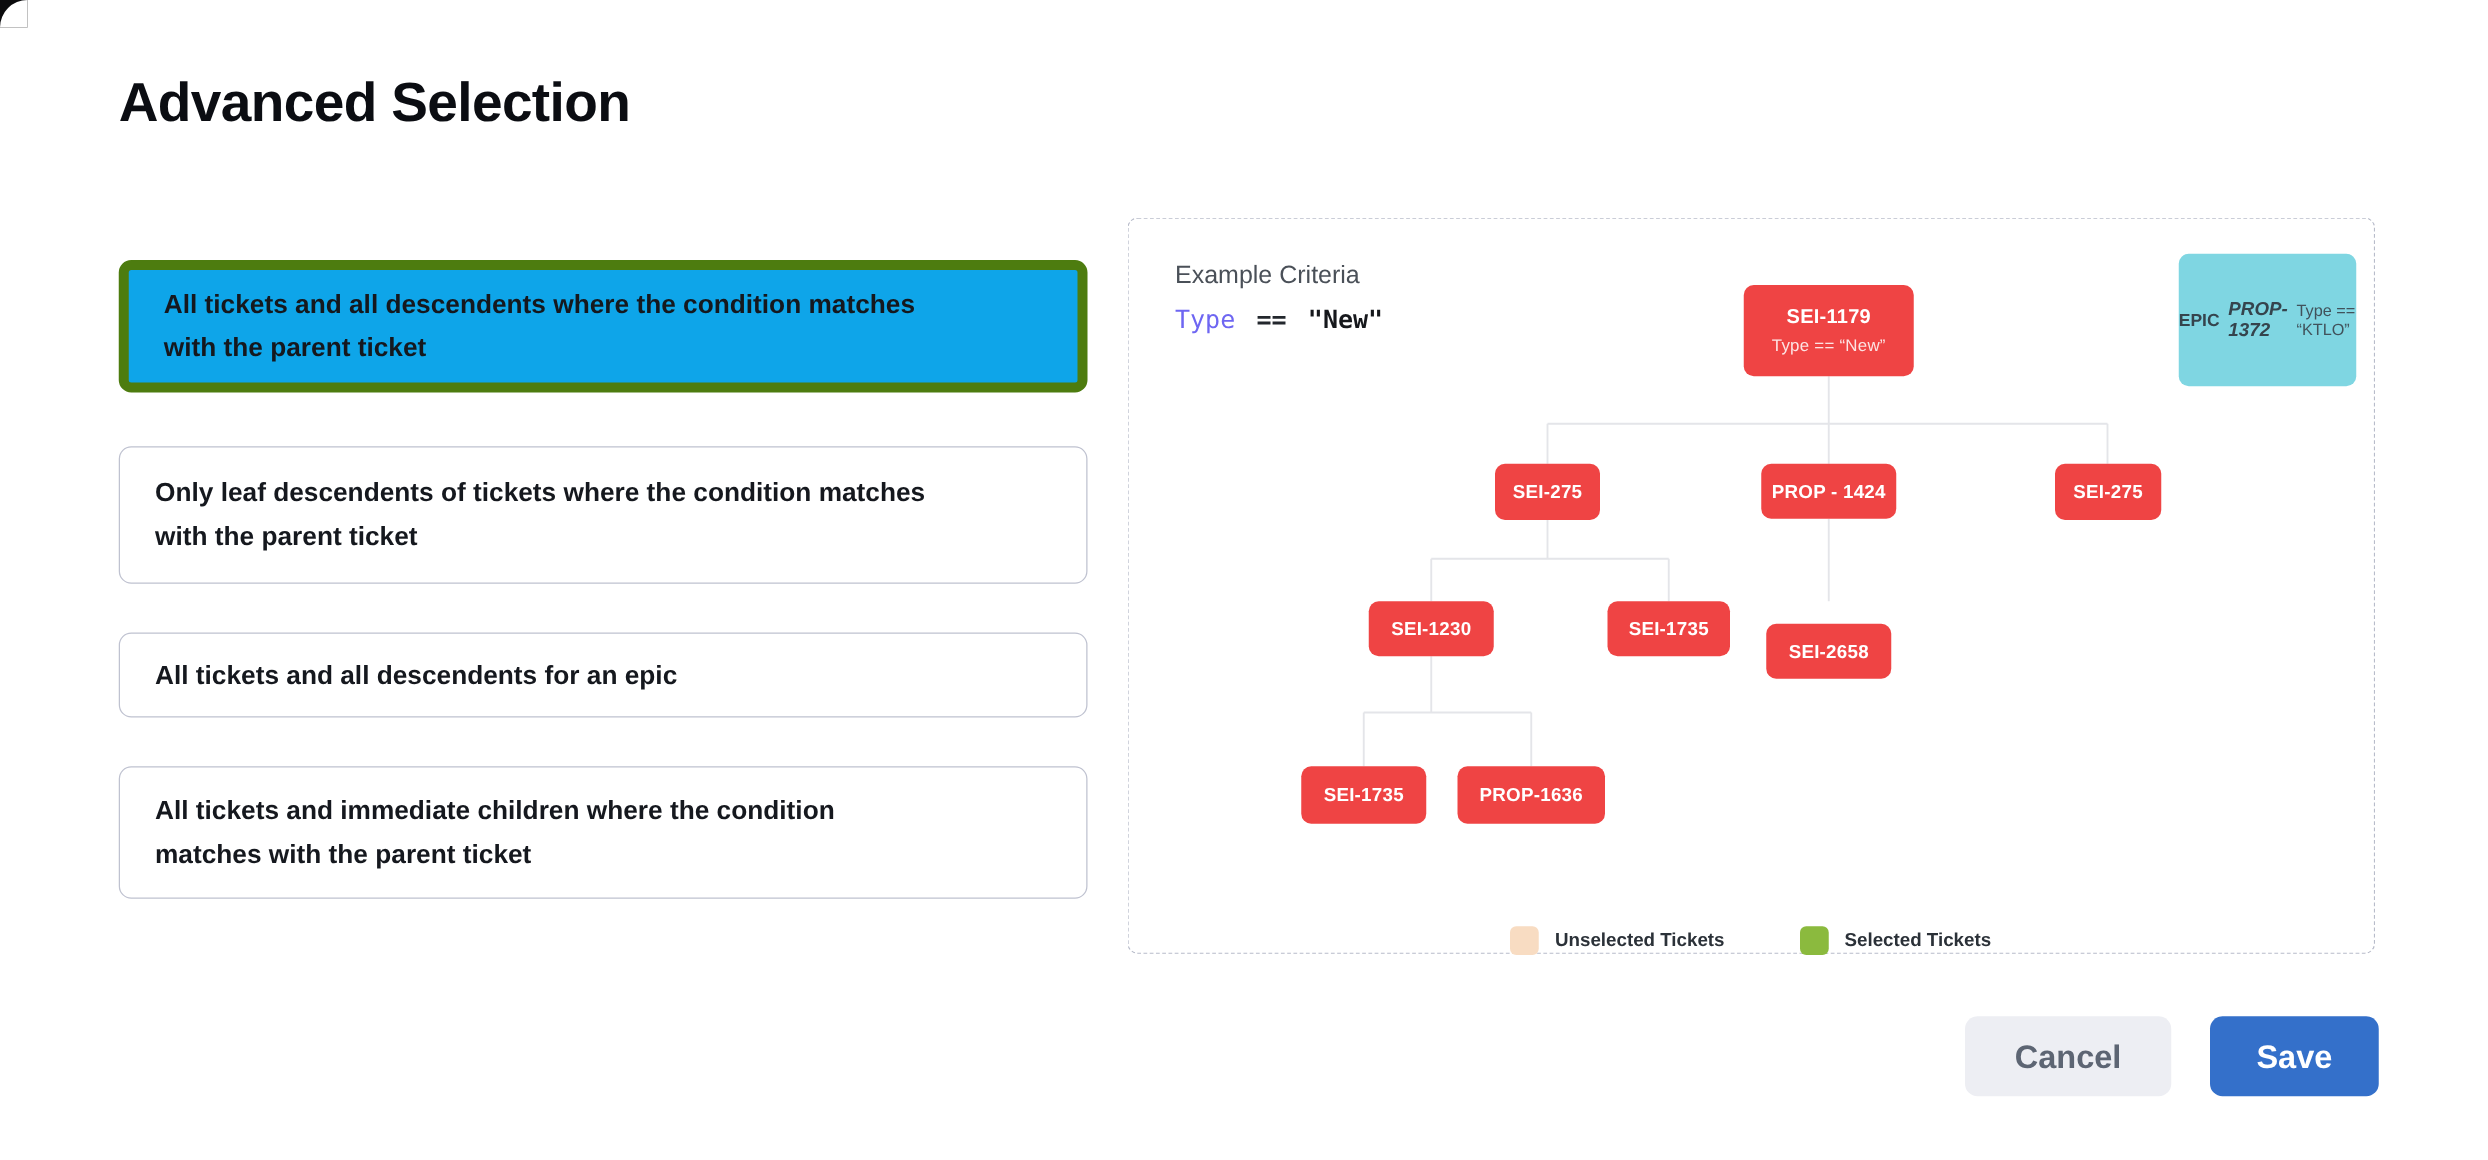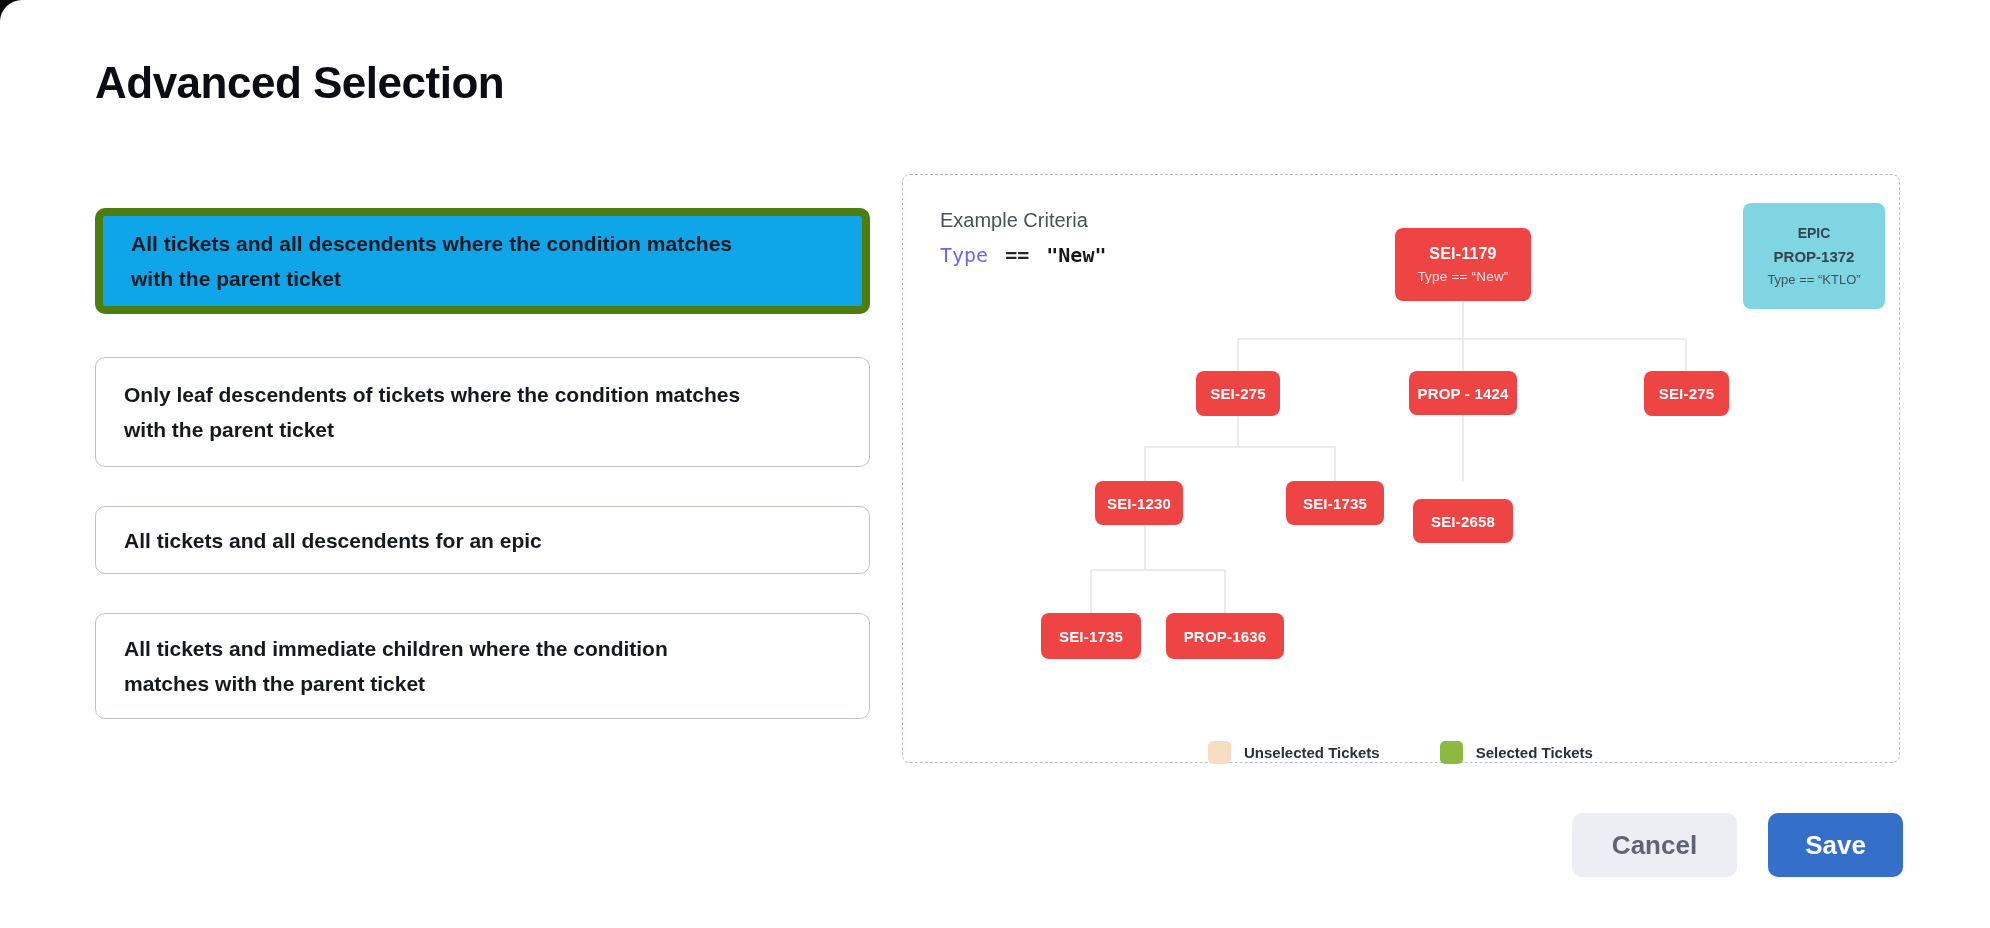--- a/index.html
+++ b/index.html
@@ -31,37 +31,37 @@
   .panel-inner { position:absolute; inset:0; }
 
   .criteria-heading { position:absolute; left:37px; top:34px; font-size:20px; font-weight:500; color:#4a5058; }
   .criteria-line { position:absolute; left:37px; top:68px; display:flex; gap:17px;
                    font-family:"DejaVu Sans Mono", monospace; font-size:20px; }
   .criteria-field { color:#6e66f2; font-weight:500; }
   .criteria-op { color:#23272d; font-weight:700; }
   .criteria-value { color:#16181c; font-weight:700; }
 
   .epic-box { position:absolute; left:840px; top:28px; width:142px; height:106px;
-              background:#7fd6e2; border-radius:8px; display:flex; flex-direction:column;
+              background:#7fd6e2; border-radius:8px; display:flex; flex-direction:row;
               align-items:center; justify-content:center; gap:7px; color:#35444d; }
   .epic-type { font-size:14px; font-weight:700; }
-  .epic-id { font-size:15px; font-weight:700; }
+  .epic-id { font-size:15px; font-weight:700;font-style:italic; }
   .epic-cond { font-size:13px; font-weight:400; color:#41525b; }
 
   svg.connectors { position:absolute; inset:0; width:998px; height:589px; }
 
   .node { position:absolute; background:#ef4444; border-radius:8px; display:flex;
           flex-direction:column; align-items:center; justify-content:center;
           color:#ffffff; font-weight:700; font-size:15px; letter-spacing:.2px; }
   .node-sub { margin-top:6px; font-size:13.5px; font-weight:400; color:rgba(255,255,255,.85); }
   .n-root { left:492px; top:53px;  width:136px; height:73px; font-size:16px; }
   .n-l2a  { left:293px; top:196px; width:84px;  height:45px; }
   .n-l2b  { left:506px; top:196px; width:108px; height:44px; }
   .n-l2c  { left:741px; top:196px; width:85px;  height:45px; }
-  .n-l3a  { left:192px; top:306px; width:88px; height:44px; }
+  .n-l3a  { left:192px; top:306px; width:100px; height:44px; }
   .n-l3b  { left:383px; top:306px; width:98px;  height:44px; }
   .n-l3c  { left:510px; top:324px; width:100px; height:44px; }
   .n-l4a  { left:138px; top:438px; width:100px; height:46px; }
   .n-l4b  { left:263px; top:438px; width:118px; height:46px; }
 
   .legend { position:absolute; left:305px; top:522px; display:flex; align-items:center; gap:60px; }
   .legend-item { display:flex; align-items:center; gap:13px;margin-top:44px; }
   .legend-swatch { width:23px; height:23px; border-radius:5px; }
   .legend-label { font-size:15px; font-weight:700; color:#2b3138; }
 

